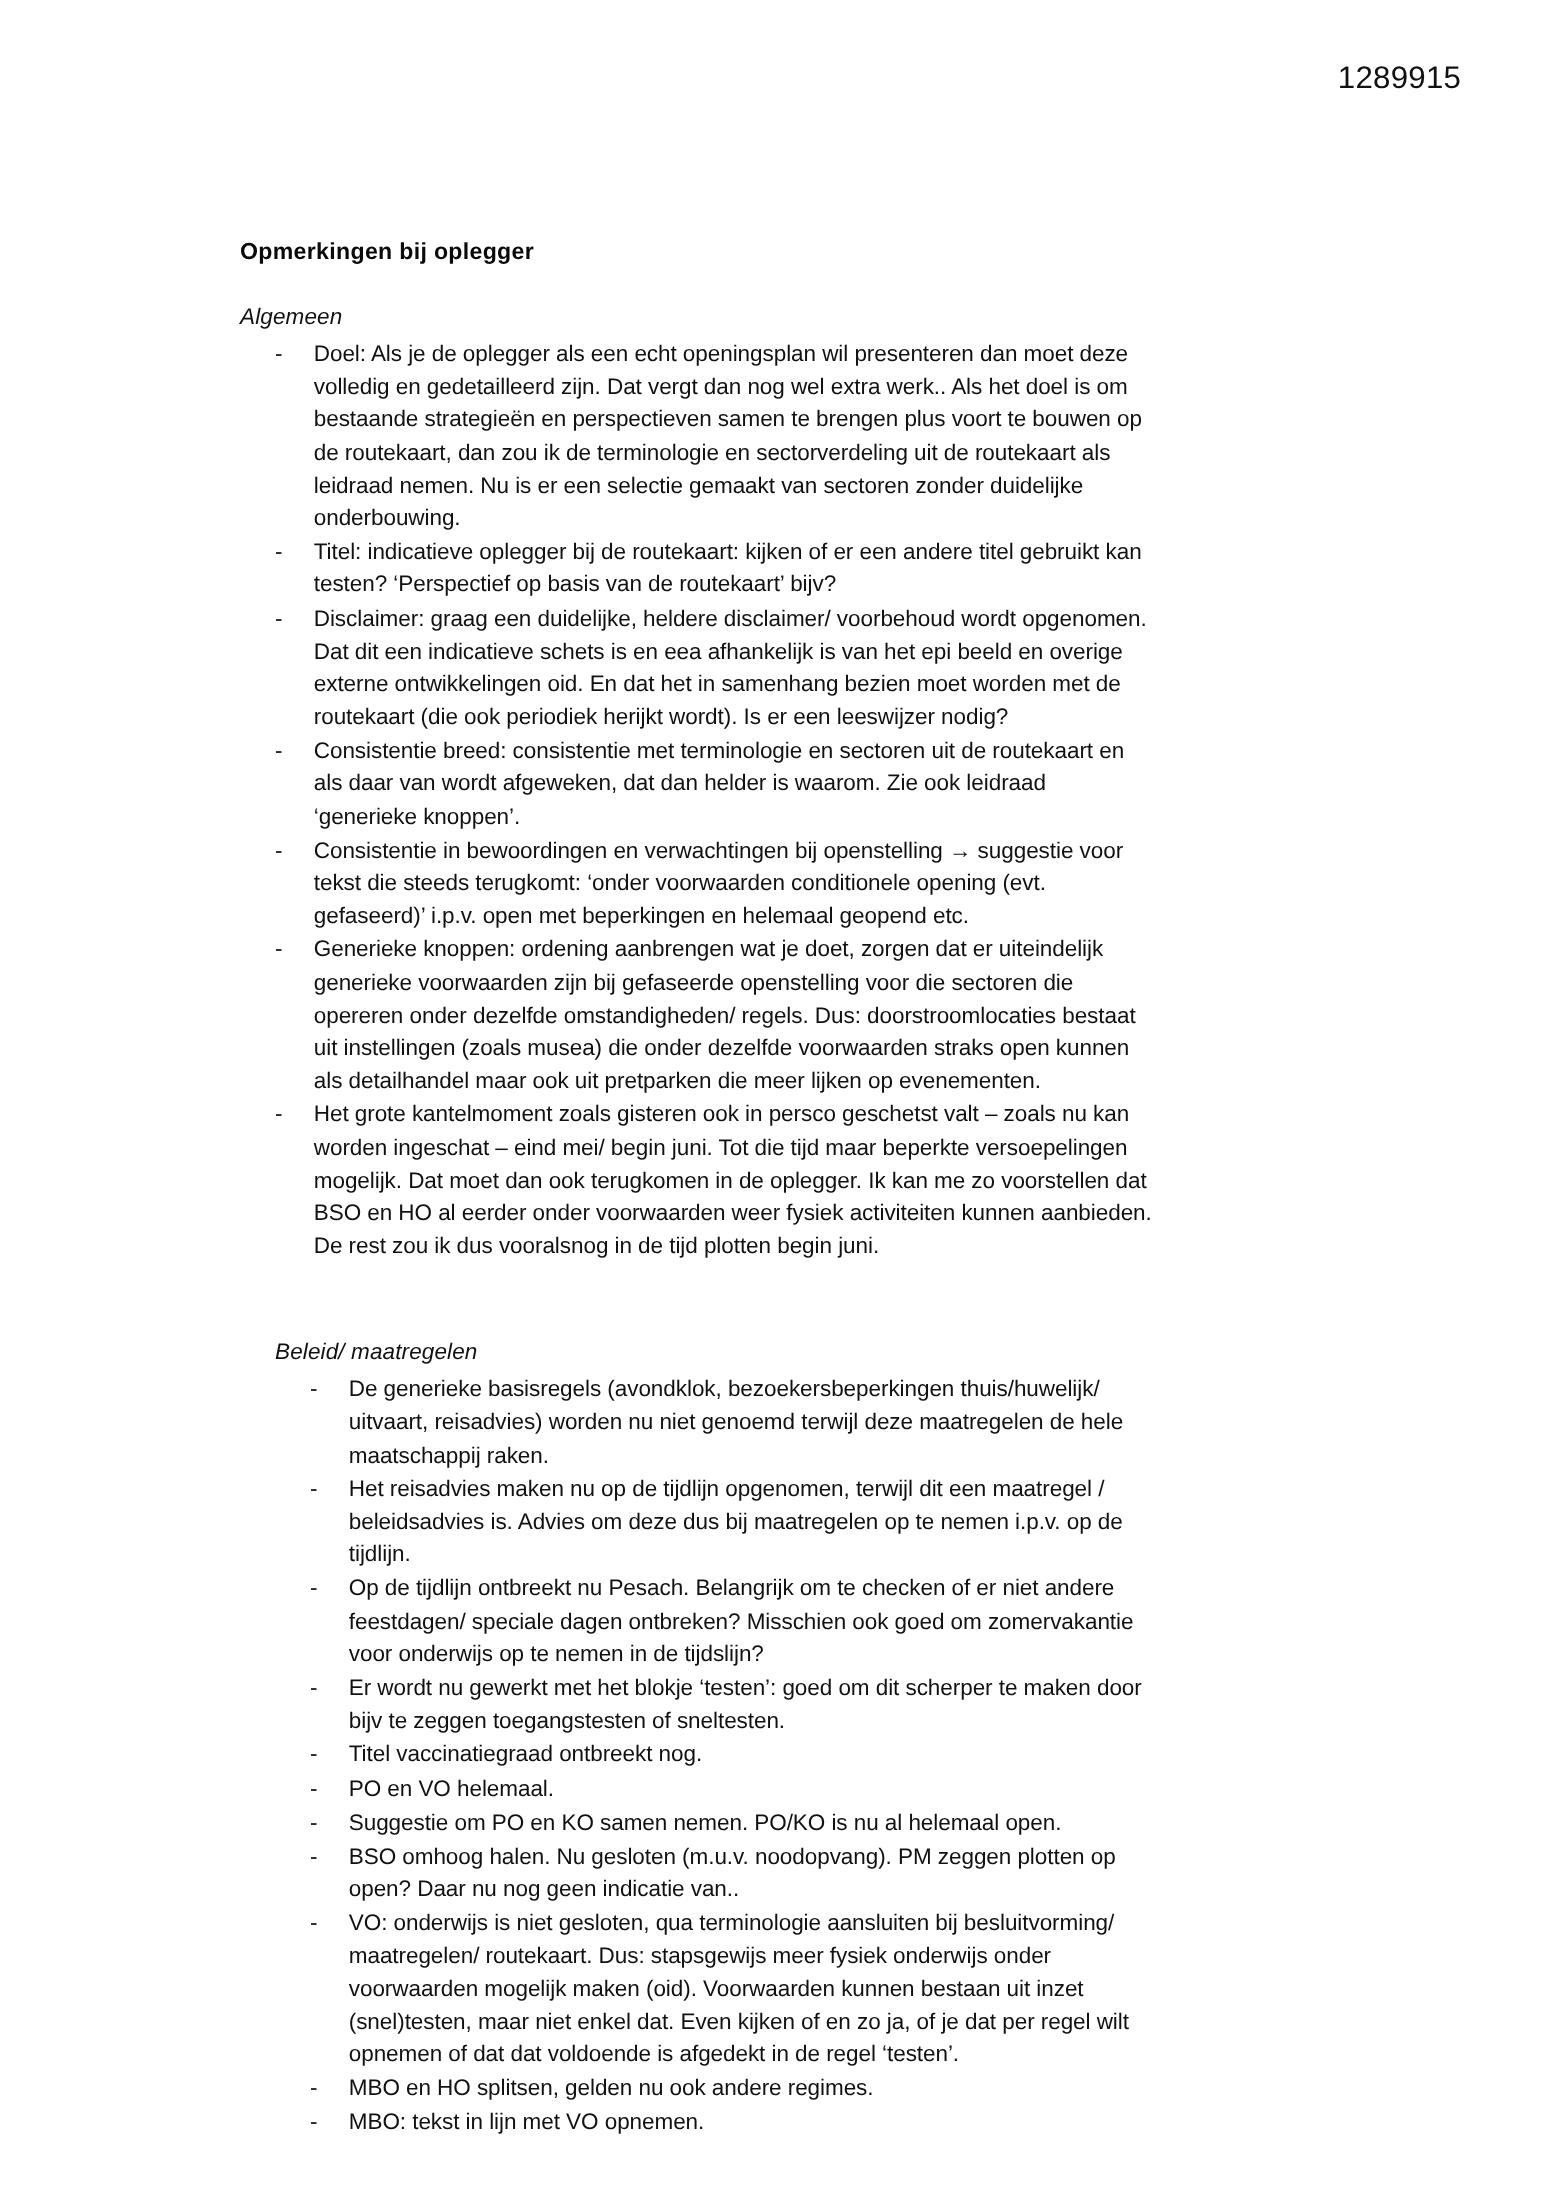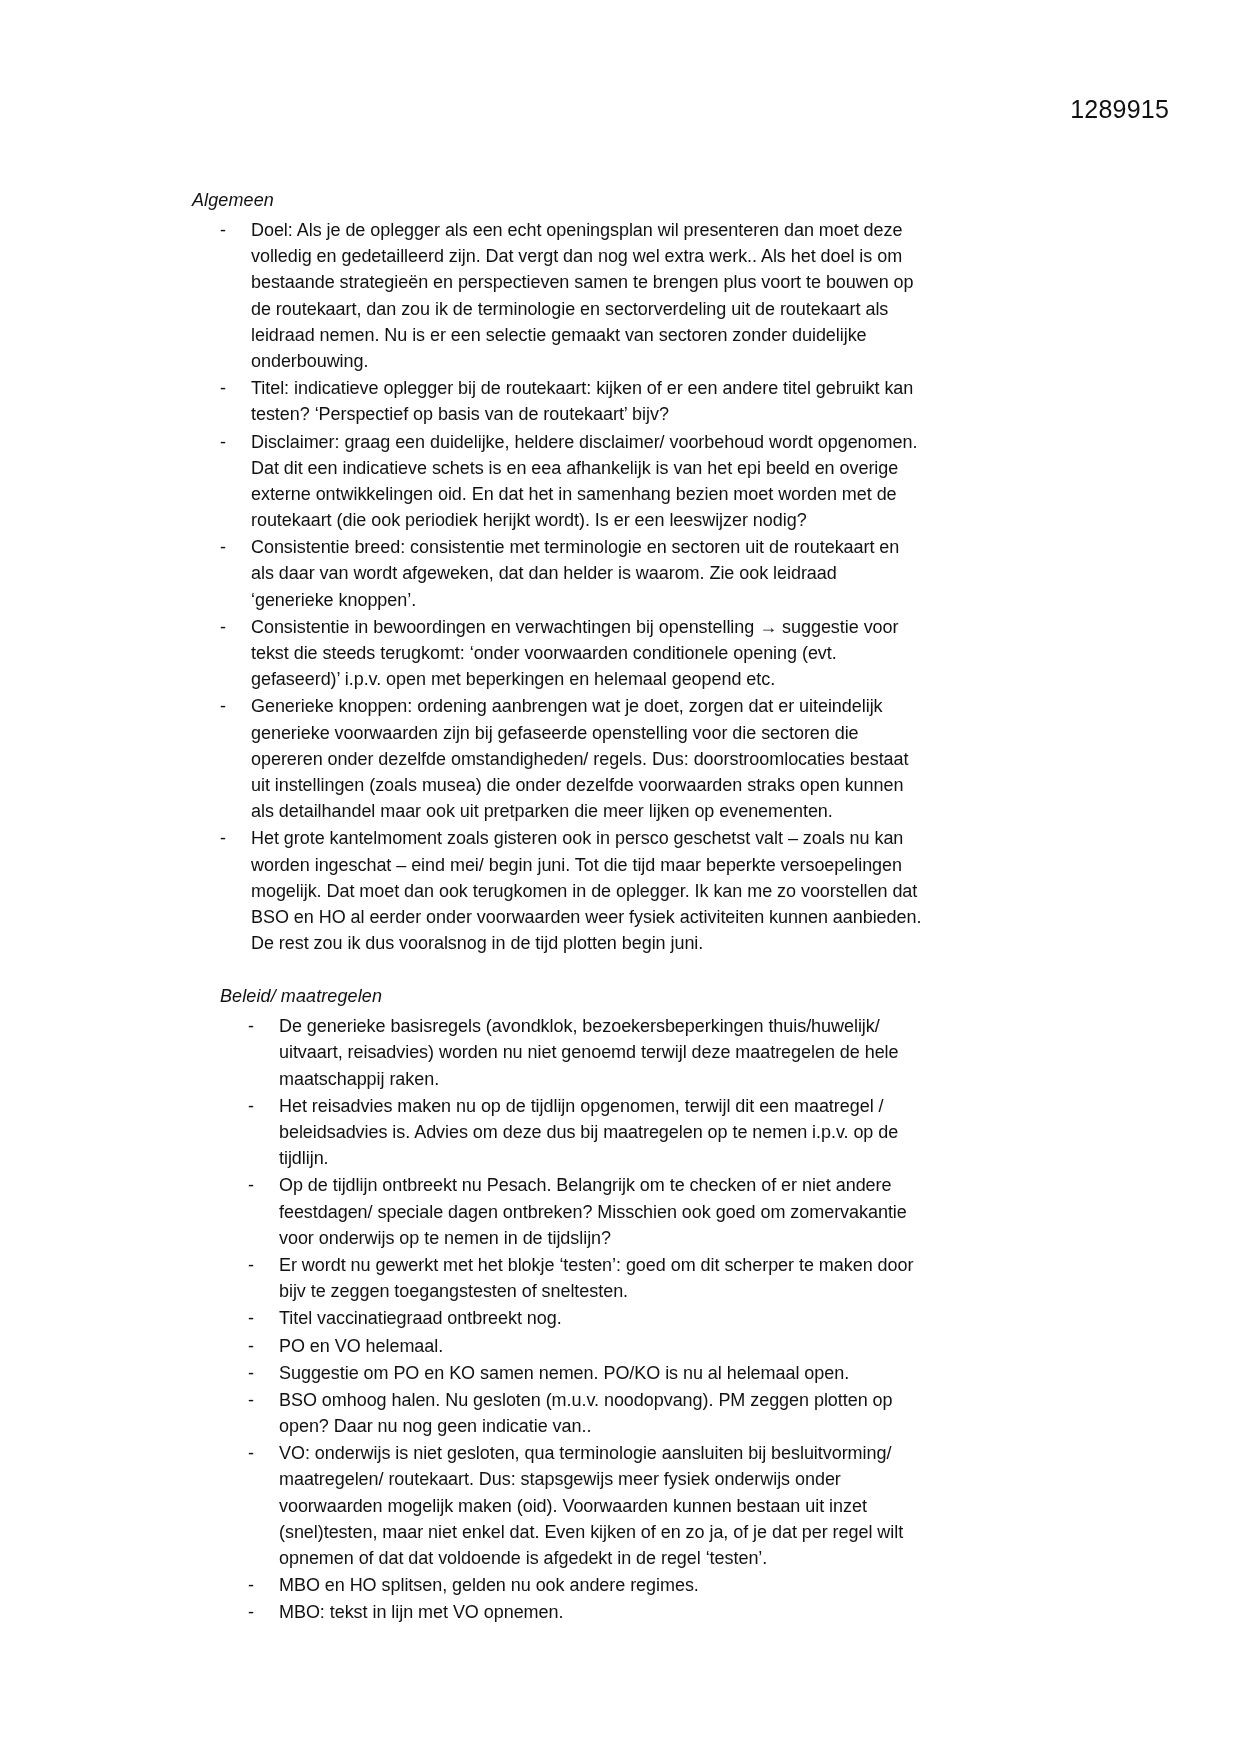--- a/index.html
+++ b/index.html
@@ -21,37 +21,36 @@
     overflow: hidden;
   }
   .page-number {
     position: absolute;
     top: 48px;
     right: 72px;
     font-size: 25px;
     letter-spacing: 0.2px;
     color: #111111;
     font-family: "Liberation Sans", sans-serif;
-    margin-top: 47px;
   }
   .content {
     position: absolute;
     left: 192px;
     top: 190px;
     width: 730px;
   }
   .doc-title {
     font-size: 18.5px;
     font-weight: bold;
     letter-spacing: 0.25px;
     margin: 0 0 31px 0;
     color: #0a0a0a;
   }
   .section {
-    margin-bottom: 10px;
+    margin-bottom: 42px;
   }
   .section:last-child {
     margin-bottom: 0;
     margin-left: 28px;
   }
   .section-heading {
     font-size: 18px;
     font-style: italic;
     margin: 0 0 6px 0;
     color: #111111;
@@ -90,20 +89,21 @@
 </style>
 </head>
 <body>
 
 <div class="page">
 
   <div class="page-number">1289915</div>
 
   <div class="content">
 
+    <h1 class="doc-title">Opmerkingen bij oplegger</h1>
 
     <div class="section">
       <div class="section-heading">Algemeen</div>
       <ul class="bullets">
         <li>
           <span class="dash">-</span>
           <span class="bullet-text">Doel: Als je de oplegger als een echt openingsplan wil presenteren dan moet deze volledig en gedetailleerd zijn. Dat vergt dan nog wel extra werk.. Als het doel is om bestaande strategieën en perspectieven samen te brengen plus voort te bouwen op de routekaart, dan zou ik de terminologie en sectorverdeling uit de routekaart als leidraad nemen. Nu is er een selectie gemaakt van sectoren zonder duidelijke onderbouwing.</span>
         </li>
         <li>
           <span class="dash">-</span>

